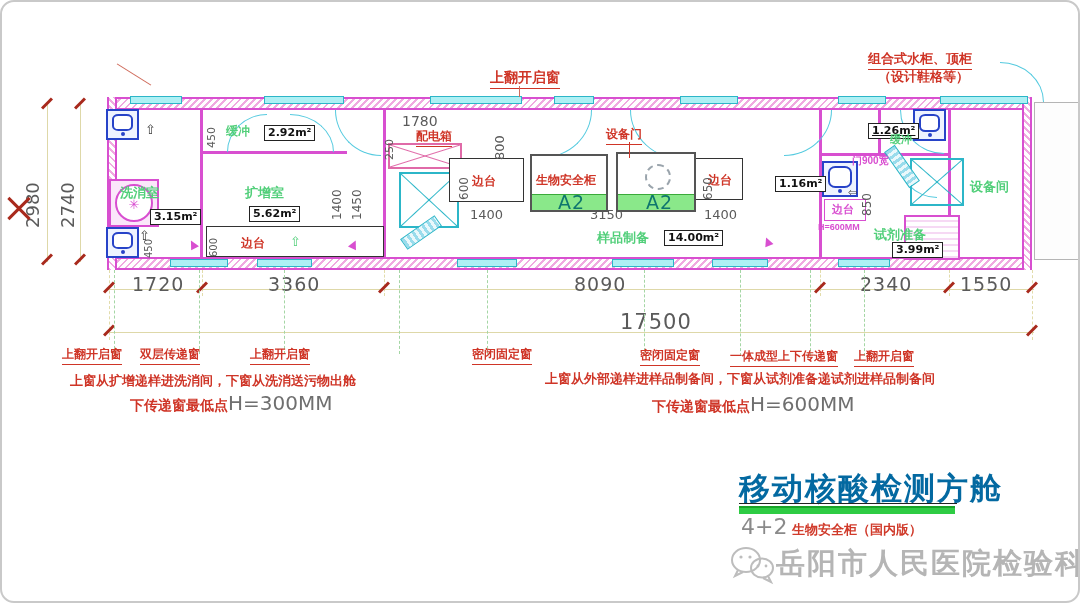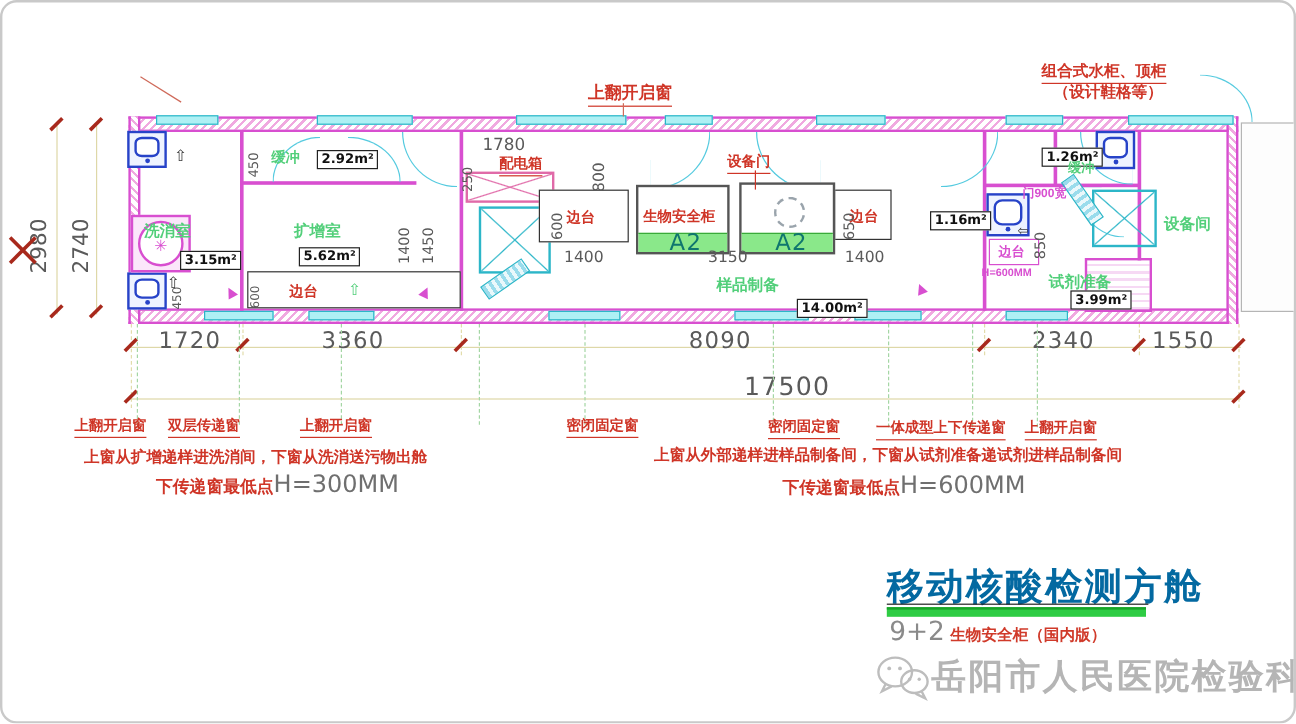--- a/index.html
+++ b/index.html
@@ -168,22 +168,22 @@
   <span class="a arrow" style="left:794px;top:174px;">⇦</span>
   <span class="a arrow" style="left:846px;top:184px;font-size:11px;">⇦</span>
 
   <span class="a room" style="left:118px;top:182px;">洗消室</span>
   <span class="a areabox" style="left:148px;top:207px;">3.15m²</span>
   <span class="a room" style="left:224px;top:121px;font-size:12px;">缓冲</span>
   <span class="a areabox" style="left:262px;top:123px;">2.92m²</span>
   <span class="a room" style="left:243px;top:182px;">扩增室</span>
   <span class="a areabox" style="left:247px;top:204px;">5.62m²</span>
   <span class="a room" style="left:595px;top:227px;">样品制备</span>
-  <span class="a areabox" style="left:662px;top:247px;">14.00m²</span>
-  <span class="a areabox" style="left:866px;top:121px;">1.26m²</span>
+  <span class="a areabox" style="left:662px;top:228px;">14.00m²</span>
+  <span class="a areabox" style="left:866px;top:121px;text-decoration:underline;">1.26m²</span>
   <span class="a room" style="left:888px;top:130px;font-size:11px;">缓冲</span>
   <span class="a areabox" style="left:773px;top:174px;">1.16m²</span>
   <span class="a room" style="left:872px;top:224px;">试剂准备</span>
   <span class="a areabox" style="left:890px;top:240px;">3.99m²</span>
   <span class="a room" style="left:968px;top:176px;">设备间</span>
 
   <span class="a redlbl u" style="left:414px;top:126px;">配电箱</span>
   <span class="a redlbl u" style="left:604px;top:124px;">设备门</span>
   <div class="a" style="left:627px;top:140px;width:0;height:16px;border-left:1.5px solid #cf3527;"></div>
   <span class="a maglbl" style="left:850px;top:152px;font-size:10px;">门900宽</span>
@@ -269,21 +269,21 @@
   <span class="a note-red" style="left:543px;top:368px;">上窗从外部递样进样品制备间，下窗从试剂准备递试剂进样品制备间</span>
   <div class="a" style="left:650px;top:390px;white-space:nowrap;">
     <span class="note-red" style="font-size:14px;">下传递窗最低点</span><span class="note-h">H=600MM</span>
   </div>
 
 
   <span class="a titleblk" style="left:737px;top:466px;">移动核酸检测方舱</span>
   <div class="a" style="left:737px;top:501px;width:218px;height:0;border-top:1.5px solid #222;"></div>
   <div class="a greenbar" style="left:737px;top:504px;width:216px;height:8px;"></div>
   <div class="a" style="left:739px;top:512px;white-space:nowrap;">
-    <span class="sub32">9+2</span>
+    <span class="sub32">4+2</span>
     <span class="subred">生物安全柜（国内版）</span>
   </div>
 
   <svg class="a" style="left:726px;top:540px;" width="48" height="44" viewBox="0 0 48 44">
     <ellipse cx="18" cy="18" rx="14" ry="12" fill="none" stroke="#bdbdbd" stroke-width="2"></ellipse>
     <circle cx="13" cy="15" r="1.6" fill="#bdbdbd"></circle>
     <circle cx="22" cy="15" r="1.6" fill="#bdbdbd"></circle>
     <path d="M10 28 L7 34 L15 30" fill="none" stroke="#bdbdbd" stroke-width="2"></path>
     <ellipse cx="34" cy="26" rx="11" ry="9.5" fill="none" stroke="#bdbdbd" stroke-width="2"></ellipse>
     <circle cx="30" cy="24" r="1.4" fill="#bdbdbd"></circle>

